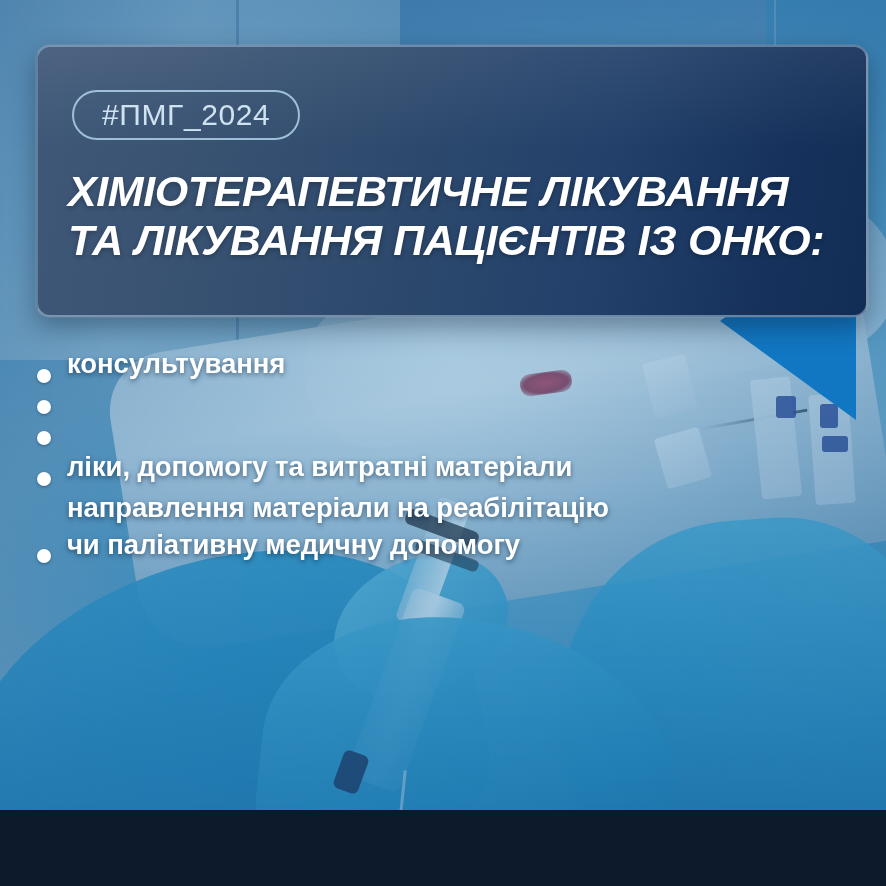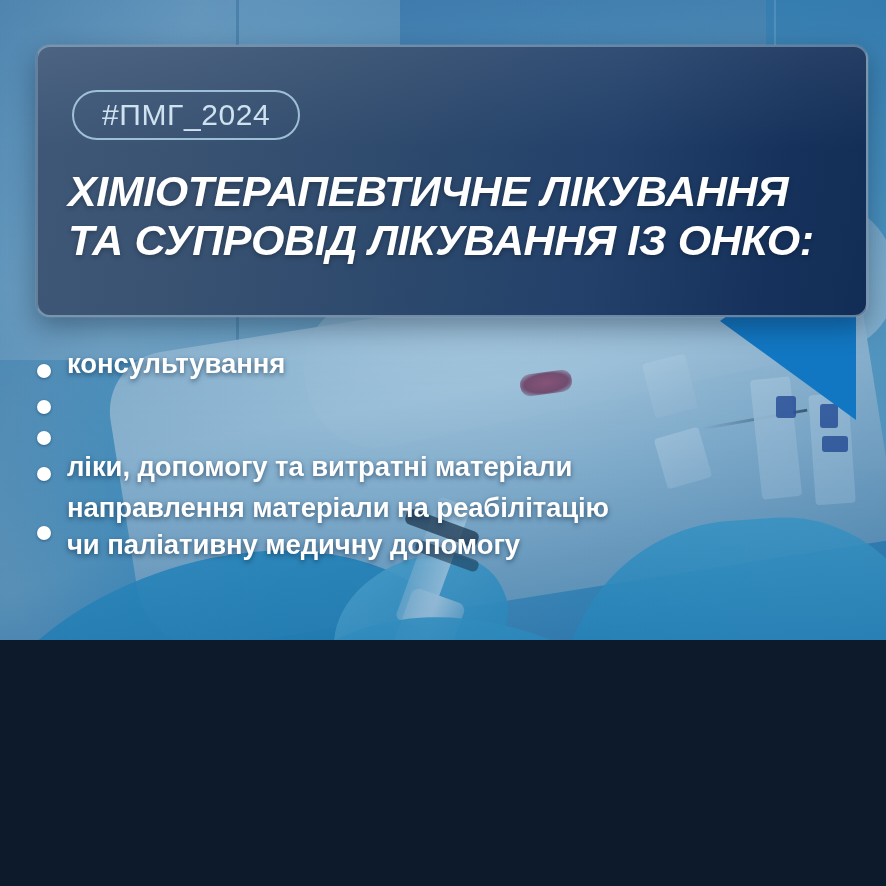--- a/index.html
+++ b/index.html
@@ -1,19 +1,19 @@
 <!DOCTYPE html>
 <html><head>
 <meta charset="utf-8">
 <style>
   html,body{margin:0;padding:0;background:#0d1a2b;}
   *{box-sizing:border-box;}
   .poster{
     position:relative;
-    width:886px;height:640px;
+    width:886px;height:810px;
     overflow:hidden;
     font-family:"Liberation Sans","DejaVu Sans",sans-serif;
     background:#2f6a9e;
   }
 
   
   .bg{position:absolute;inset:0;overflow:hidden;}
   .bg-base{
     position:absolute;inset:0;
     background:
@@ -182,21 +182,21 @@
     border-bottom:99px solid transparent;
     border-right:136px solid #1277c2;
   }
 
   
   .list{
     position:absolute;left:30px;top:346px;right:40px;
     color:#ffffff;
   }
   .li{
-    display:flex;align-items:center;
+    display:flex;align-items:flex-end;
     margin-bottom:4px;
   }
   .dot{
     flex:0 0 auto;
     width:14px;height:14px;border-radius:50%;
     background:#ffffff;
     margin:13px 16px 0 7px;
     box-shadow:0 1px 3px rgba(0,40,70,.45);
   }
   .li-txt{
@@ -260,21 +260,21 @@
     <div class="bg-wash2"></div>
   </div>
 
   <div class="arrow"></div>
 
   <div class="card">
     <div class="card-sheen"></div>
     <div class="badge">#ПМГ_2024</div>
     <div class="title">
       <div>ХІМІОТЕРАПЕВТИЧНЕ ЛІКУВАННЯ</div>
-      <div>ТА СУПРОВІД ЛІКУВАННЯ ІЗ ОНКО:</div>
+      <div>ТА ЛІКУВАННЯ ПАЦІЄНТІВ ІЗ ОНКО:</div>
     </div>
   </div>
 
   <div class="list">
     <div class="li">
       <span class="dot"></span>
       <span class="li-txt">
         <span>консультування</span>
       </span>
     </div>

